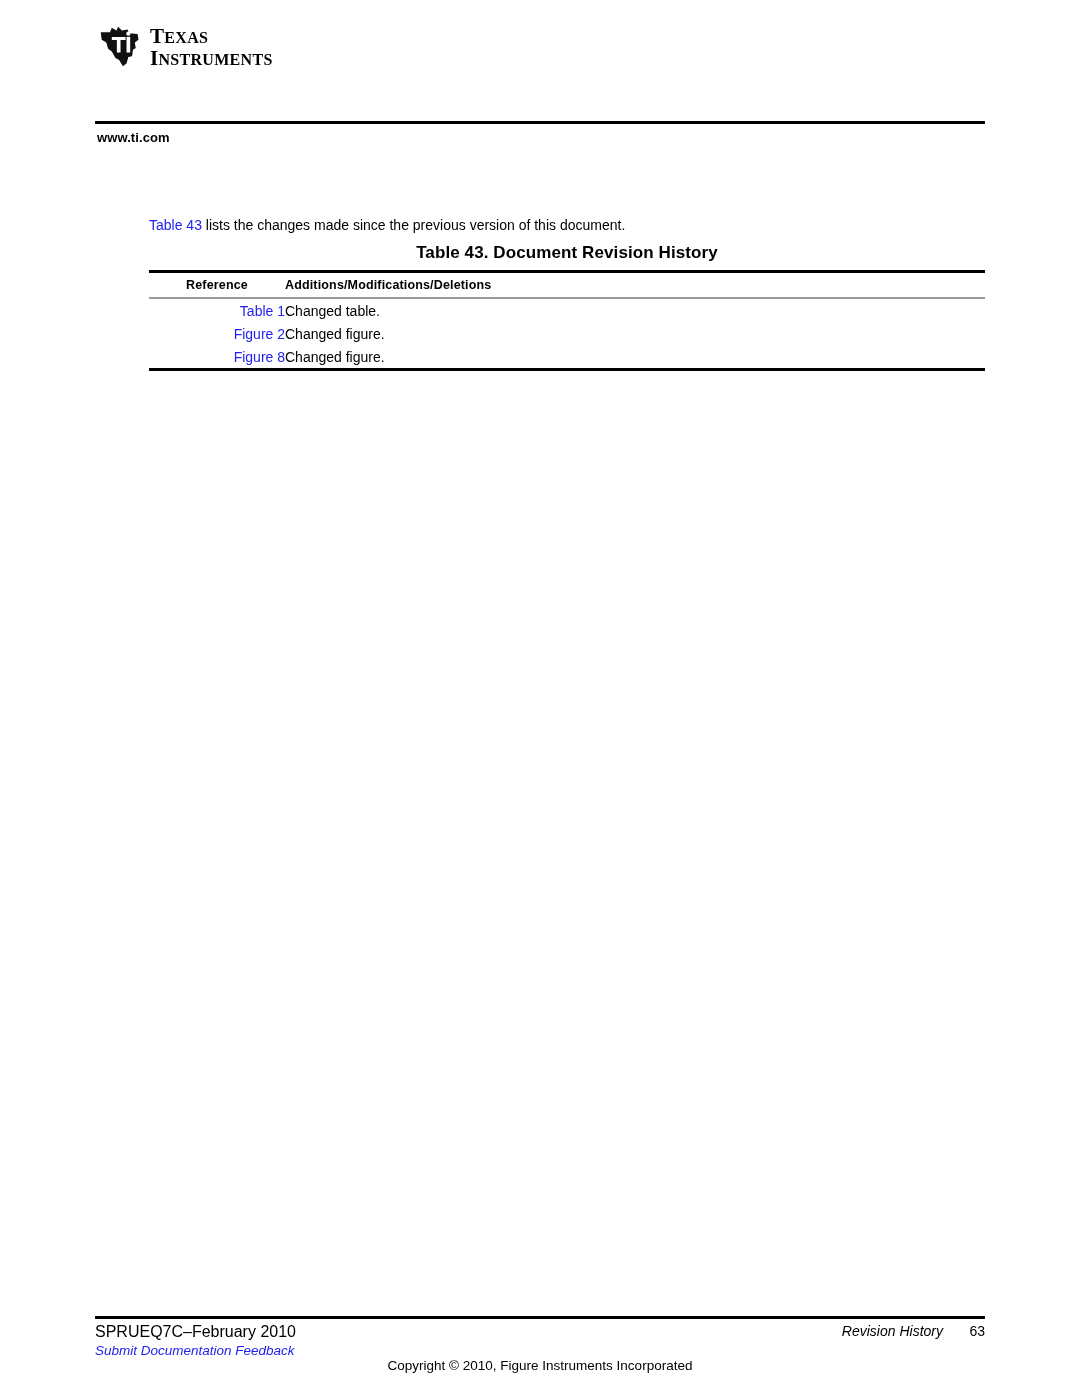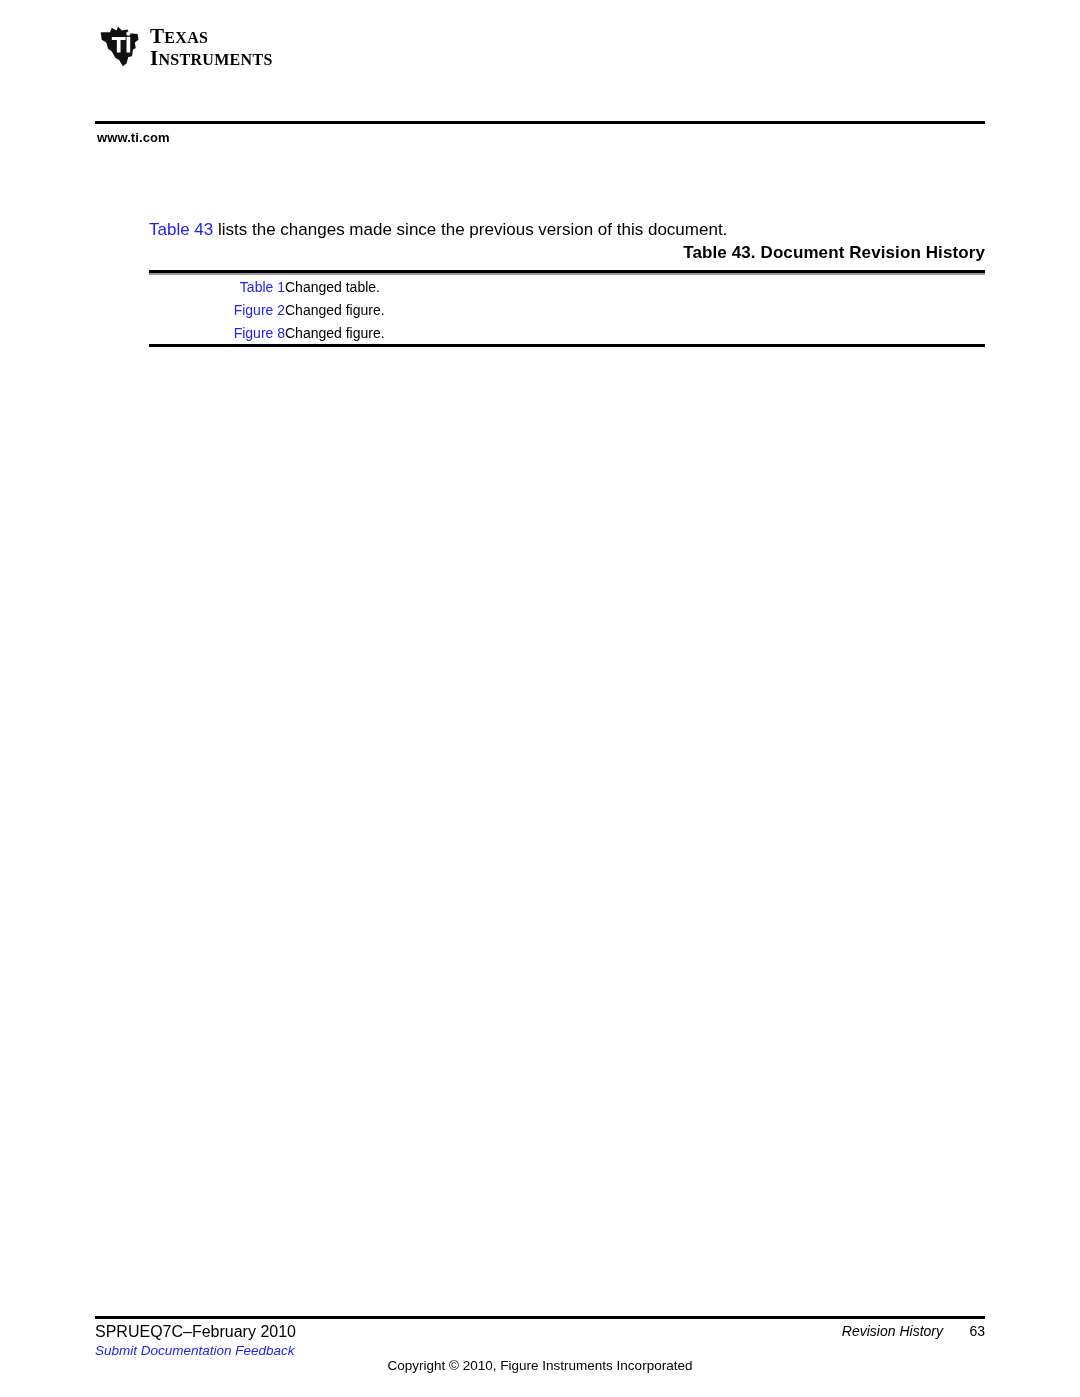--- a/index.html
+++ b/index.html
@@ -82,38 +82,38 @@
     letter-spacing: 0.2px;
     white-space: pre;
   }
 
   
   .intro-para {
     position: absolute;
     left: 149px;
     top: 202px;
     width: 830px;
-    font-size: 17px;
+    font-size: 14px;
     line-height: 1.35;
     color: #000000;
   }
   .link {
     color: #2222ee;
   }
   a.link {
     text-decoration: none;
   }
 
   
   .table-caption {
     position: absolute;
     left: 149px;
     top: 243px;
     width: 836px;
-    text-align: right;
+    text-align: center;
     font-size: 17px;
     font-weight: 700;
     letter-spacing: 0.1px;
   }
 
   .rev-table {
     position: absolute;
     left: 149px;
     top: 270px;
     width: 836px;
@@ -244,20 +244,32 @@
   <div class="site-url">www.ti.com</div>
   <div class="header-rule"></div>
 
 
   <p class="intro-para"><a href="#" class="link">Table 43</a><span> lists the changes made since the previous version of this document.</span></p>
 
   <div class="table-caption">Table 43. Document Revision History</div>
 
   <div class="rev-table">
     <div class="rule-top"></div>
+    <table class="rev">
+      <colgroup>
+          <col class="c-ref">
+          <col>
+        </colgroup>
+      <thead>
+        <tr>
+          <th class="h-ref">Reference</th>
+          <th class="h-desc">Additions/Modifications/Deletions</th>
+        </tr>
+      </thead>
+    </table>
     <div class="rule-head"></div>
     <table class="rev">
       <colgroup>
           <col class="c-ref">
           <col>
         </colgroup>
       <tbody>
         <tr>
           <td class="ref-cell">Table 1</td>
           <td class="desc-cell">Changed table.</td>

